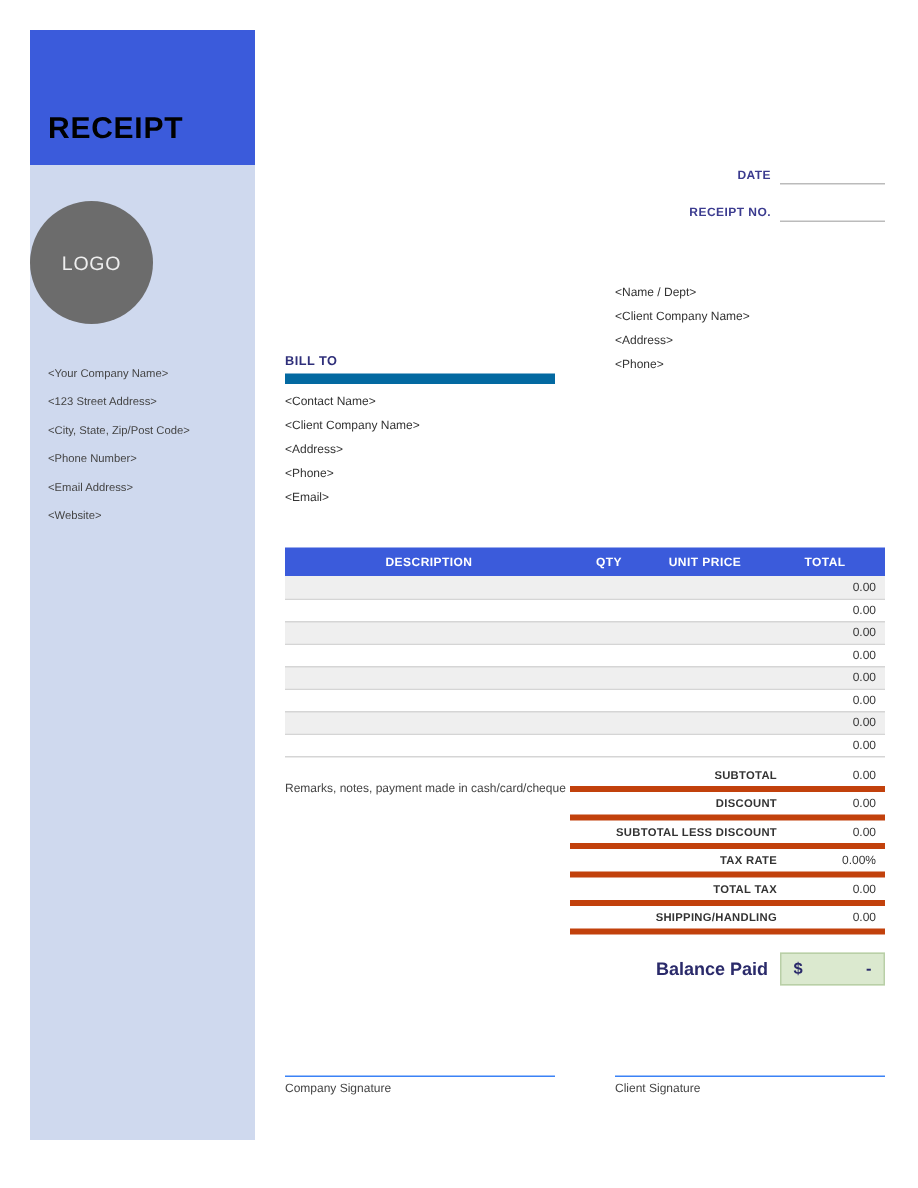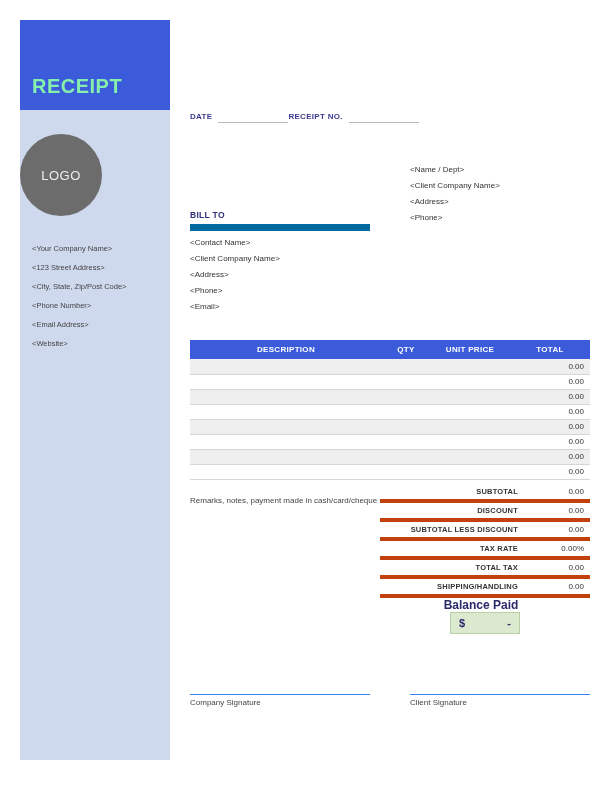--- a/index.html
+++ b/index.html
@@ -22,21 +22,21 @@
     background: #cfd9ee;
   }
   .sidebar-top {
     background: #3b5bdb;
     height: 90px;
     display: flex;
     align-items: flex-end;
     padding: 0 0 12px 12px;
   }
   .receipt-title {
-    color: #86efac;
+    color: #000000;
     font-size: 20px;
     font-weight: bold;
     letter-spacing: 0.5px;
   }
   .logo-wrap {
     display: flex;
     justify-content: flex-start;
     margin-top: 24px;
     margin-bottom: 28px;
   }
@@ -62,20 +62,21 @@
   }
   .main {
     position: absolute;
     left: 190px;
     top: 20px;
     width: 400px;
   }
   .meta {
     margin-top: 90px;
     display: flex;
+    flex-direction: column;
     align-items: flex-end;
   }
   .meta-row {
     display: flex;
     align-items: center;
     margin-bottom: 12px;
   }
   .meta-label {
     font-size: 8px;
     font-weight: bold;
@@ -166,22 +167,21 @@
   }
   .totals-row .tval {
     font-size: 8px;
     width: 52px;
     text-align: right;
   }
   .balance-row {
     display: flex;
     justify-content: flex-end;
     align-items: center;
-    margin-top: 0;
-    flex-direction: column;
+    margin-top: 12px;
   }
   .balance-label {
     font-size: 12px;
     font-weight: bold;
     color: #2a2a6a;
     margin-right: 8px;
   }
   .balance-box {
     background: #dbe9cf;
     border: 1px solid #b9cfa7;

